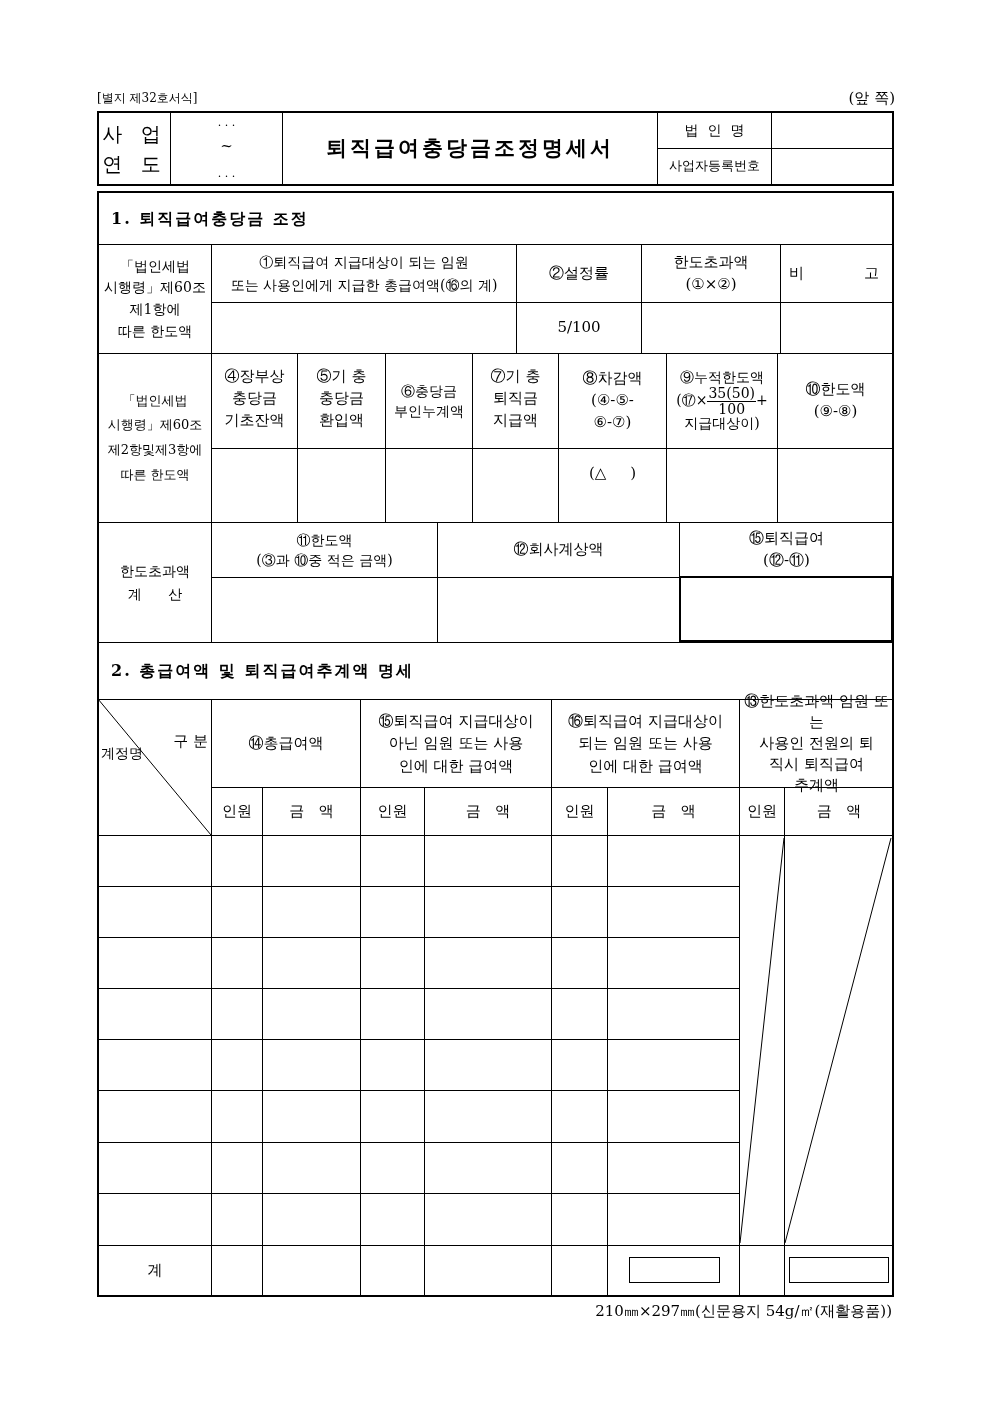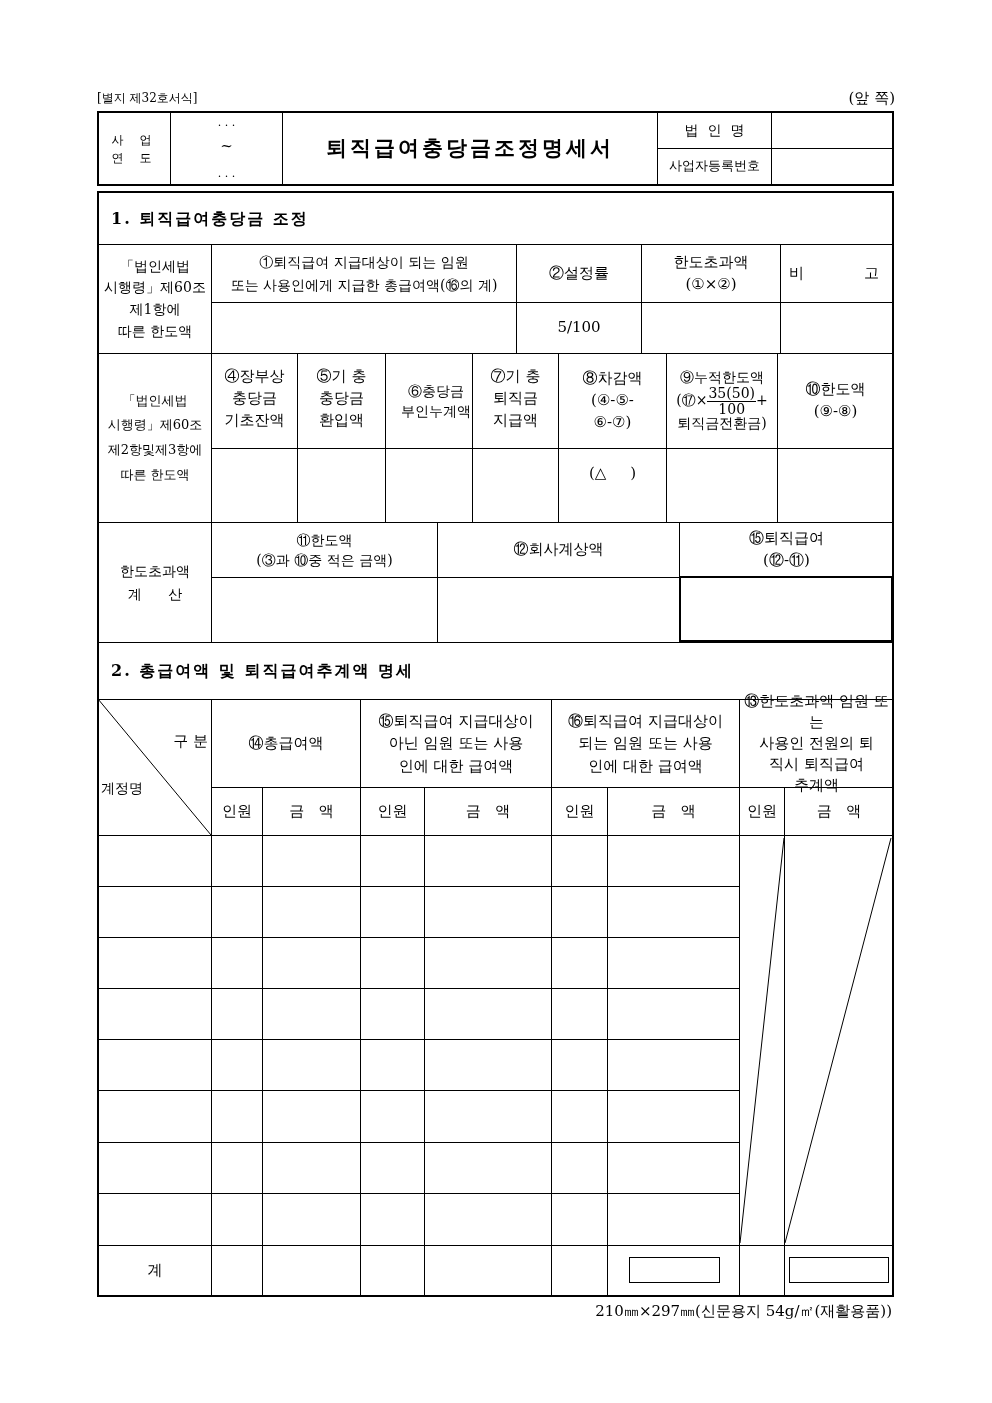--- a/index.html
+++ b/index.html
@@ -23,21 +23,21 @@
 <div class="t left" style="left:97px;top:88px;width:200px;height:22px;font-size:12px;">[별지 제32호서식]</div>
 <div class="t" style="left:810px;top:88px;width:85px;height:22px;font-size:15px;justify-content:flex-end;">(앞  쪽)</div>
 
 <div class="frame" style="left:97px;top:111px;width:797px;height:75px;"></div>
 <div class="vl" style="left:170px;top:112px;height:73px;"></div>
 <div class="vl" style="left:282px;top:112px;height:73px;"></div>
 <div class="vl" style="left:657px;top:112px;height:73px;"></div>
 <div class="vl" style="left:771px;top:112px;height:73px;"></div>
 <div class="hl" style="left:657px;top:148px;width:236px;"></div>
 
-<div class="t spread" style="left:99px;top:113px;width:71px;height:71px;font-size:12px;line-height:1.5;">사 업
+<div class="t spread" style="left:99px;top:113px;width:71px;height:71px;font-size:20px;line-height:1.5;">사 업
 연 도</div>
 <div class="t" style="left:171px;top:114px;width:111px;height:18px;font-size:11px;">.   .   .</div>
 <div class="t" style="left:171px;top:136px;width:111px;height:22px;font-size:15px;">~</div>
 <div class="t" style="left:171px;top:165px;width:111px;height:18px;font-size:11px;">.   .   .</div>
 <div class="t title" style="left:283px;top:113px;width:374px;height:71px;">퇴직급여충당금조정명세서</div>
 <div class="t" style="left:658px;top:113px;width:113px;height:35px;font-size:14px;white-space:pre;">법  인  명</div>
 <div class="t" style="left:772px;top:113px;width:120px;height:35px;"></div>
 <div class="t" style="left:658px;top:149px;width:113px;height:35px;font-size:13px;">사업자등록번호</div>
 <div class="t" style="left:772px;top:149px;width:120px;height:35px;"></div>
 
@@ -81,39 +81,39 @@
 <div class="t small" style="left:99px;top:354px;width:112px;height:168px;line-height:1.9;font-size:13px;">「법인세법
 시행령」제60조
 제2항및제3항에
 따른 한도액</div>
 <div class="t" style="left:212px;top:356px;width:85px;height:90px;align-items:flex-start;padding-top:10px;">④장부상
 충당금
 기초잔액</div>
 <div class="t" style="left:298px;top:356px;width:87px;height:90px;align-items:flex-start;padding-top:10px;">⑤기  충
 충당금
 환입액</div>
-<div class="t small" style="left:386px;top:356px;width:86px;height:90px;margin-left:7px;">⑥충당금
+<div class="t small" style="left:386px;top:356px;width:86px;height:90px;">⑥충당금
 부인누계액</div>
 <div class="t" style="left:473px;top:356px;width:85px;height:90px;align-items:flex-start;padding-top:10px;">⑦기  충
 퇴직금
 지급액</div>
 <div class="t" style="left:559px;top:356px;width:107px;height:90px;">⑧차감액
 (④-⑤-
 ⑥-⑦)</div>
 <div class="abs" style="left:667px;top:356px;width:110px;height:90px;display:flex;flex-direction:column;align-items:center;justify-content:center;font-size:14px;line-height:1.1;">
   <span>⑨누적한도액</span>
   <span style="display:flex;align-items:center;">
     <span>(⑰×</span>
     <span class="frac">
       <span class="num">35(50)</span>
       <span>100</span>
     </span>
     <span>+</span>
   </span>
-  <span>퇴직금전환금)</span>
+  <span>지급대상이)</span>
 </div>
 <div class="t" style="left:778px;top:356px;width:115px;height:90px;">⑩한도액
 (⑨-⑧)</div>
 
 <div class="t" style="left:212px;top:449px;width:85px;height:73px;"></div>
 <div class="t" style="left:298px;top:449px;width:87px;height:73px;"></div>
 <div class="t" style="left:386px;top:449px;width:86px;height:73px;"></div>
 <div class="t" style="left:473px;top:449px;width:85px;height:73px;"></div>
 <div class="t" style="left:559px;top:449px;width:107px;height:50px;white-space:pre;">(△     )</div>
 <div class="t" style="left:667px;top:449px;width:110px;height:73px;"></div>
@@ -236,21 +236,21 @@
     <div class="t" style="left:740px;top:1246px;width:44px;height:50px;"></div>
     <div class="t" style="left:785px;top:1246px;width:108px;height:50px;"></div>
     <div class="abs" style="left:629px;top:1257px;width:91px;height:26px;border:1px solid #000;"></div>
     <div class="abs" style="left:789px;top:1257px;width:100px;height:26px;border:1px solid #000;"></div>
   </div>
 
 <svg class="abs" style="left:98px;top:699px;" width="113" height="136">
   <line x1="0" y1="0" x2="113" y2="136" stroke="#000" stroke-width="1"></line>
 </svg>
 <div class="t" style="left:150px;top:730px;width:58px;height:24px;justify-content:flex-end;">구 분</div>
-<div class="t left small" style="left:101px;top:777px;width:60px;height:22px;">계정명</div>
+<div class="t left small" style="left:101px;top:742px;width:60px;height:22px;">계정명</div>
 
 <div class="t" style="left:212px;top:700px;width:148px;height:87px;">⑭총급여액</div>
 <div class="t" style="left:361px;top:700px;width:190px;height:87px;line-height:1.5;">⑮퇴직급여  지급대상이
 아닌 임원 또는 사용
 인에 대한 급여액</div>
 <div class="t" style="left:552px;top:700px;width:187px;height:87px;line-height:1.5;">⑯퇴직급여 지급대상이
 되는 임원 또는 사용
 인에 대한 급여액</div>
 <div class="t" style="left:740px;top:700px;width:153px;height:87px;line-height:1.4;">⑬한도초과액 임원 또는
 사용인 전원의 퇴

